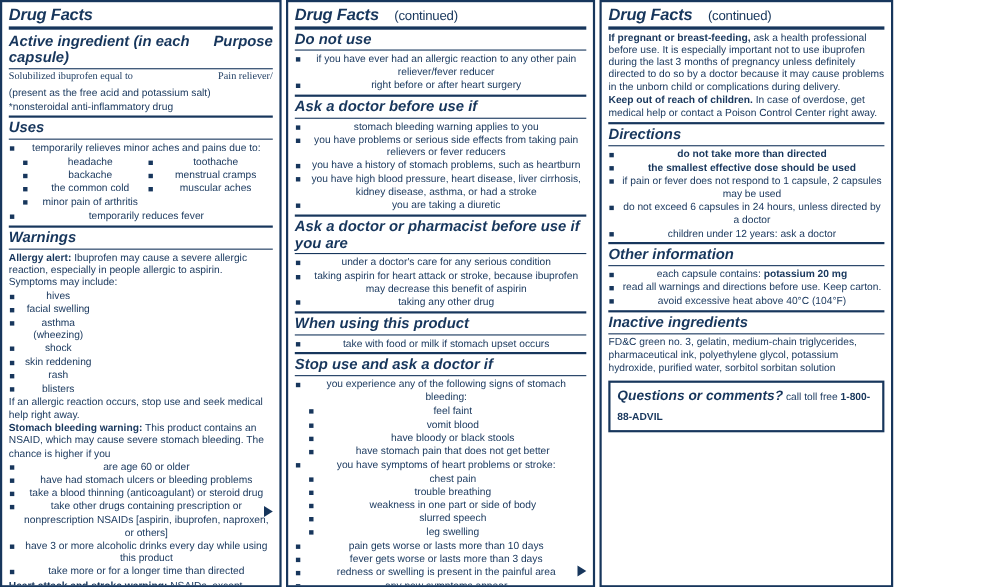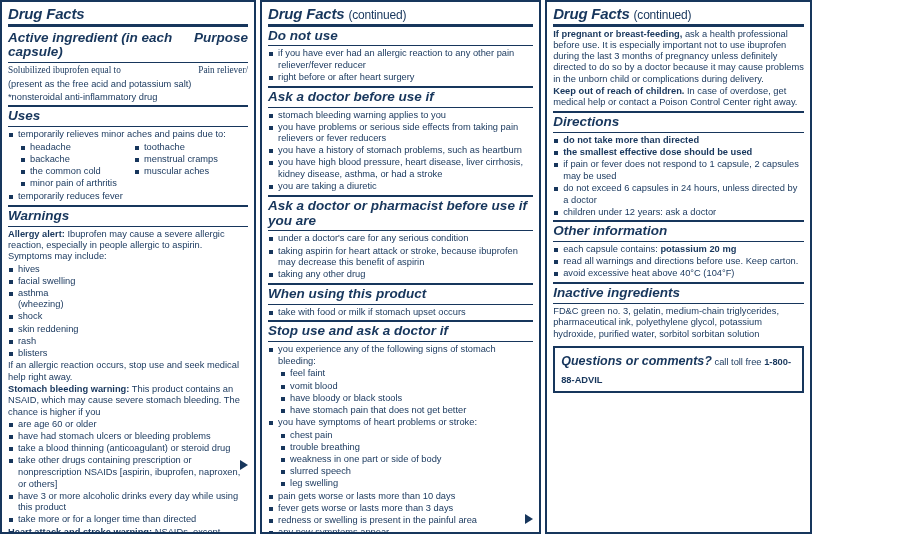--- a/index.html
+++ b/index.html
@@ -38,20 +38,21 @@
     font-weight: bold;
     font-style: italic;
     letter-spacing: -0.2px;
     line-height: 1.1;
     margin: 0 0 1px 0;
   }
   .df-title .cont {
     font-style: normal;
     font-weight: normal;
     font-size: 12px;
+    margin-left: 10px;
   }
   .rule-thick {
     height: 3px;
     background: #17365c;
     margin: 1px 0 2px 0;
   }
   .rule-thin {
     height: 1px;
     background: #17365c;
     margin: 2px 0 2px 0;
@@ -77,20 +78,21 @@
     font-size: 9.3px;
     line-height: 1.22;
     margin: 1px 0 0 0;
   }
   .bold { font-weight: bold; }
 
   ul.bl {
     list-style: none;
     margin: 1px 0 0 0;
     padding: 0;
+    text-align: center;
   }
   ul.bl > li {
     position: relative;
     padding-left: 10px;
     font-size: 9.3px;
     line-height: 1.25;
     margin-bottom: 0.5px;
   }
   ul.bl > li::before {
     content: "";

